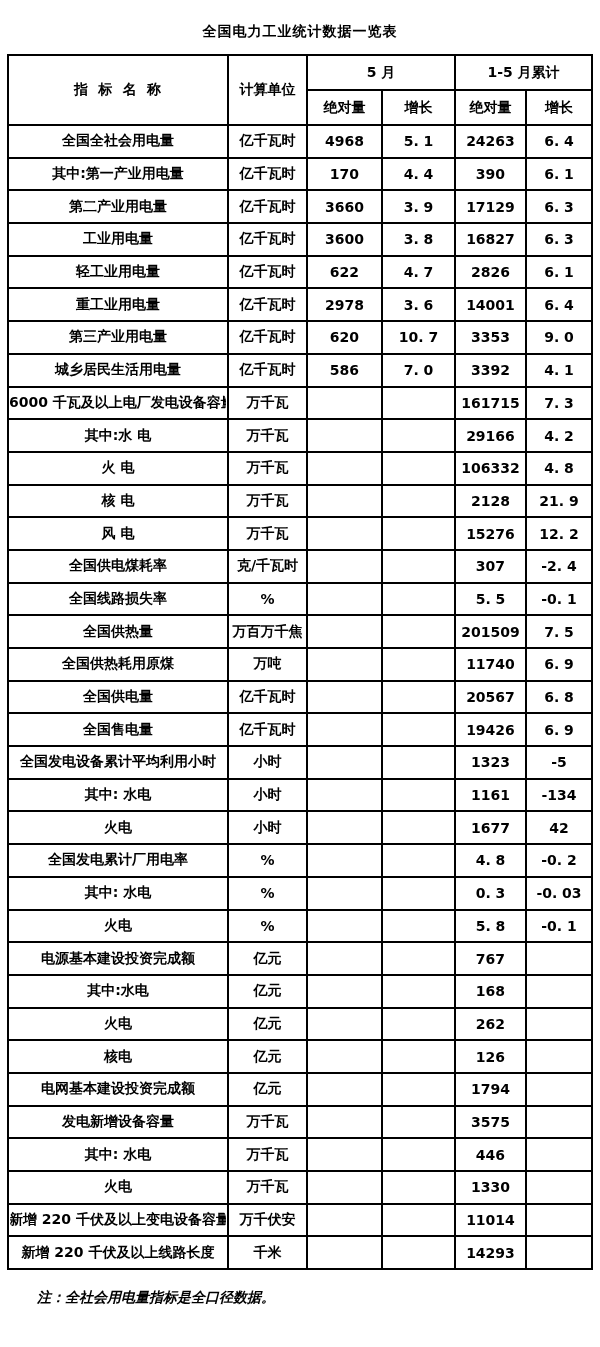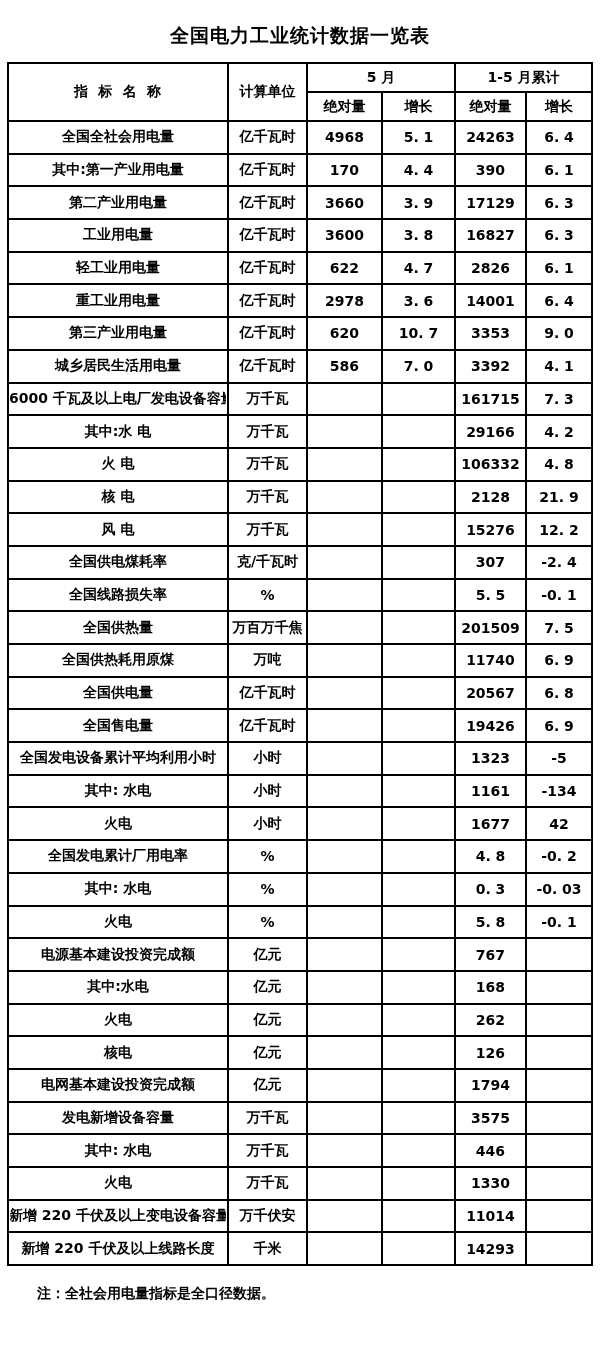--- a/index.html
+++ b/index.html
@@ -5,49 +5,50 @@
   * { margin:0; padding:0; box-sizing:border-box; }
   html,body { background:#ffffff; }
   body {
     width:600px; height:1347px;
     font-family:"DejaVu Sans","Liberation Sans",sans-serif;
     font-weight:bold; color:#000;
     overflow:hidden;
   }
   .page-title {
     text-align:center;
-    font-size:19px;
+    font-size:14px;
     padding-top:23px;
     letter-spacing:1px;
   }
   table.stats {
     border-collapse:collapse;
     table-layout:fixed;
     width:584px;
     margin:13px auto 0 auto;
   }
   table.stats th, table.stats td {
     border:2px solid #000;
     font-size:14px;
     text-align:center;
     vertical-align:middle;
     padding:0;
     height:32.7px;
     overflow:hidden;
   }
-  table.stats thead th { height:29px; font-size:14px; }
+  table.stats thead th { height:35px; font-size:14px; }
   td.label-cell { text-align:left; white-space:nowrap; font-size:13.5px;border-radius:15px; }
   .ind0 { padding-left:10px; }
   .ind1 { padding-left:40px; }
   .ind2 { padding-left:68px;margin-left:24px; }
   .ind3 { padding-left:108px; }
   .unit-small { font-size:10px; }
   .footnote {
     margin:19px 0 0 37px;
     font-size:14px;
+    font-style:italic;
   }
   th.indicator-h { letter-spacing:1px;font-family:Liberation Mono, monospace; }
 </style>
 </head>
 <body>
 
 <div class="page-title">全国电力工业统计数据一览表</div>
 
 <table class="stats">
   <colgroup>

